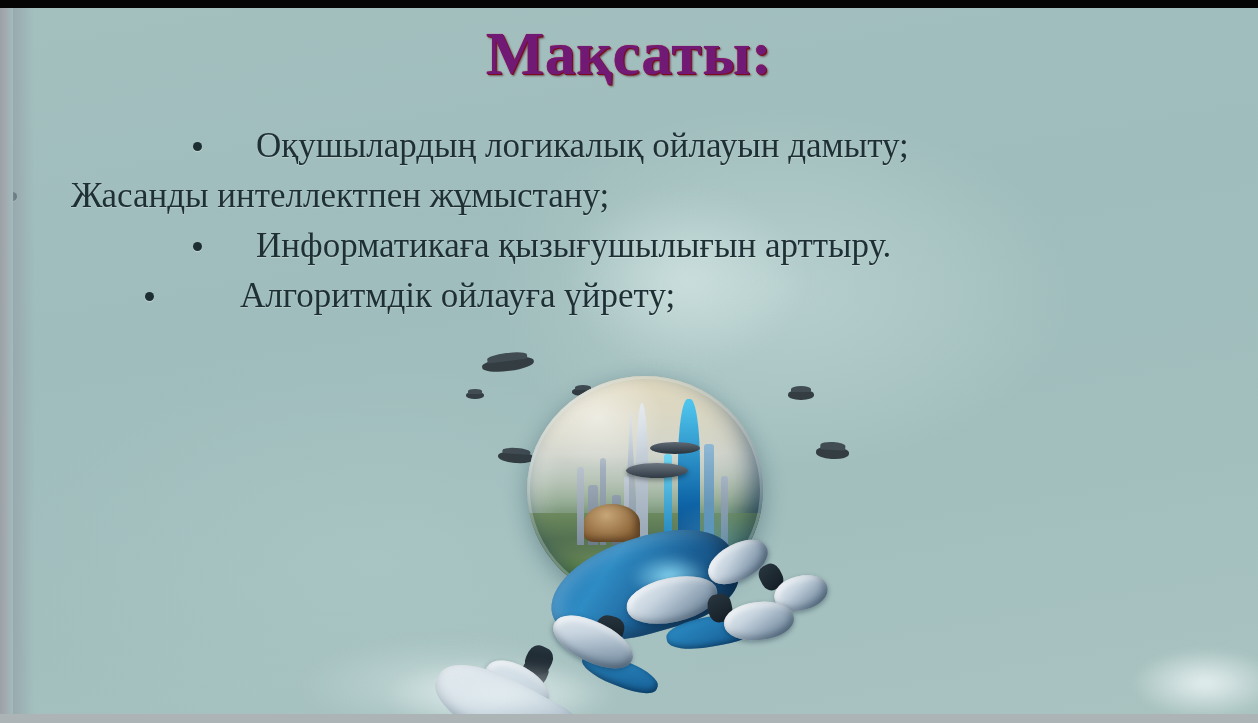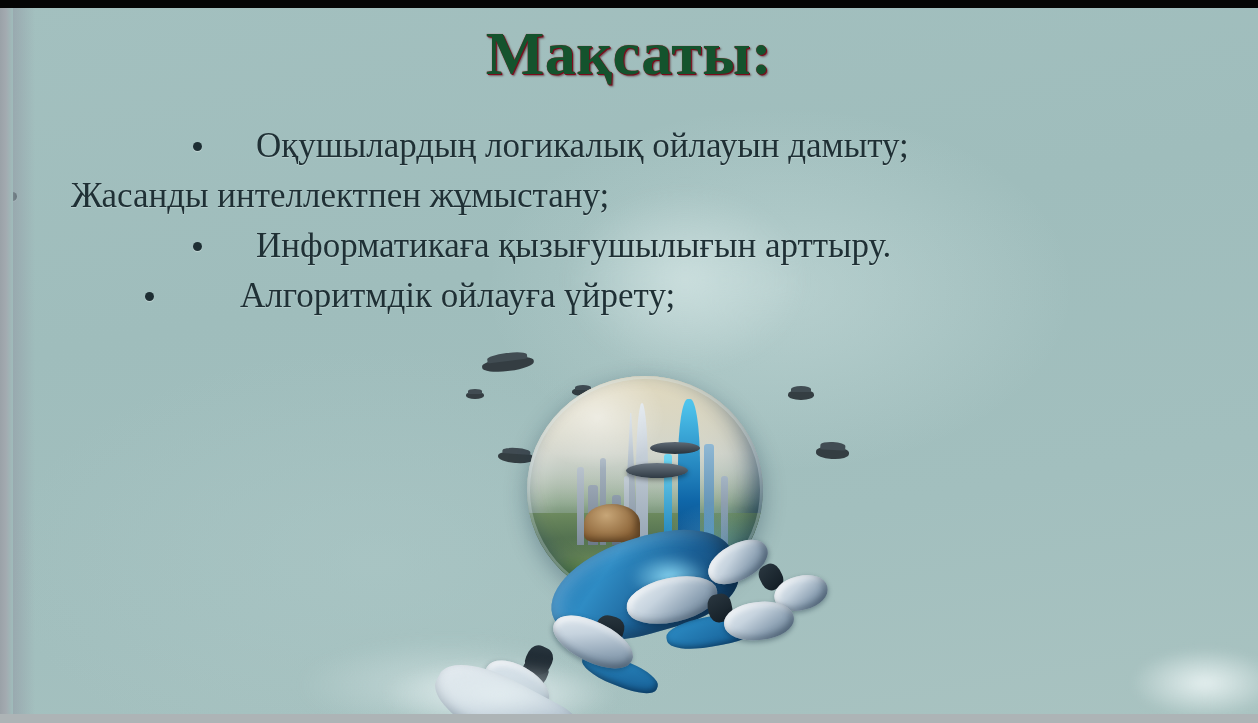--- a/index.html
+++ b/index.html
@@ -63,21 +63,21 @@
     filter: blur(8px); z-index:2;
   }
 
   
   .title {
     position:absolute; left:0; top:18px; width:1258px;
     text-align:center;
     font-size:62px;
     font-weight:bold;
     letter-spacing:.5px;
-    color:#14532d;
+    color:#701a75;
     text-shadow:
       1px 1px 0 #7d0b1c,
       2px 2px 2px rgba(70,8,16,.55),
       0 0 1px rgba(200,16,46,.9);
     z-index:20;
     font-family:"Liberation Serif","DejaVu Serif",serif;
   }
 
   
   .bullets {

